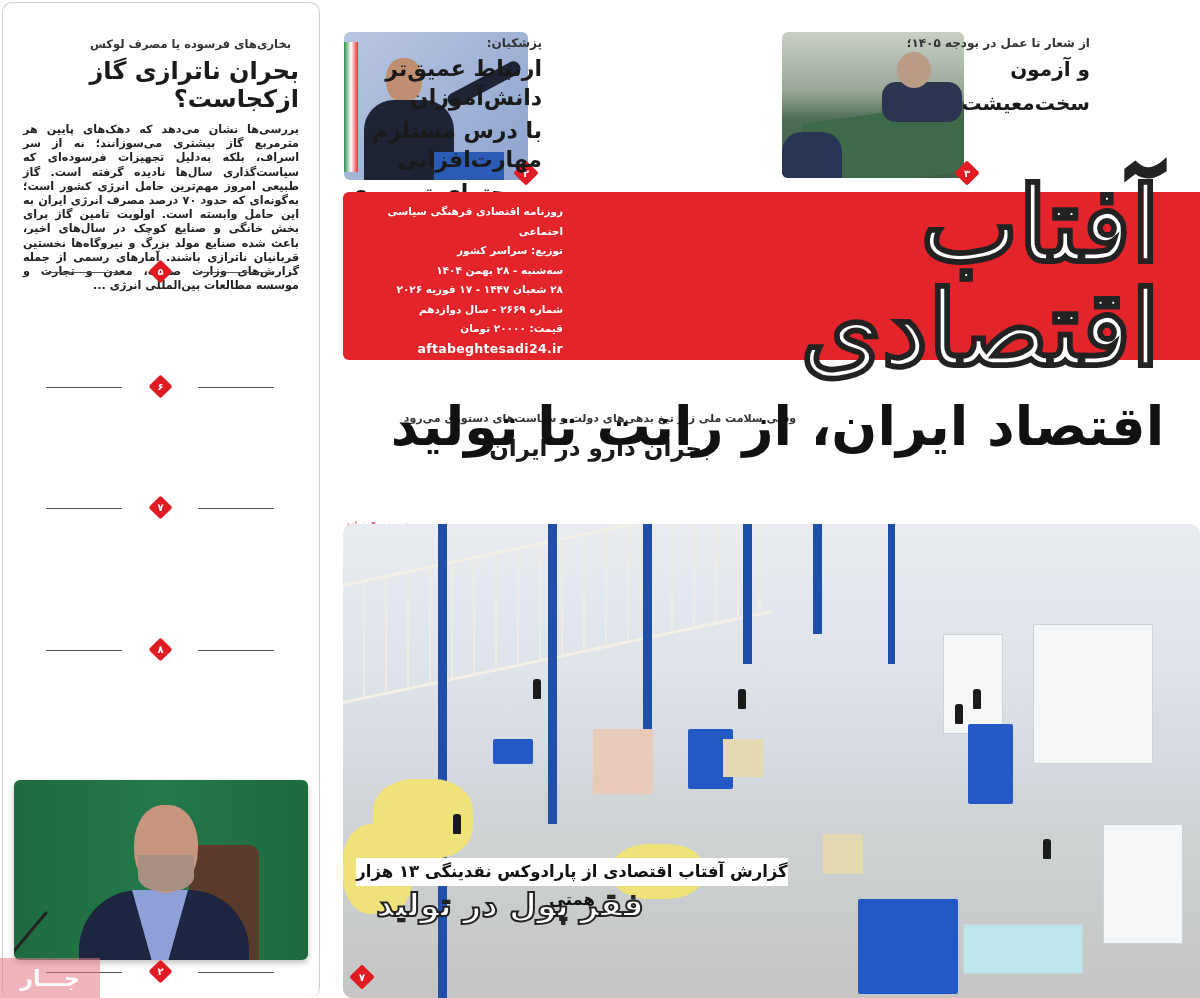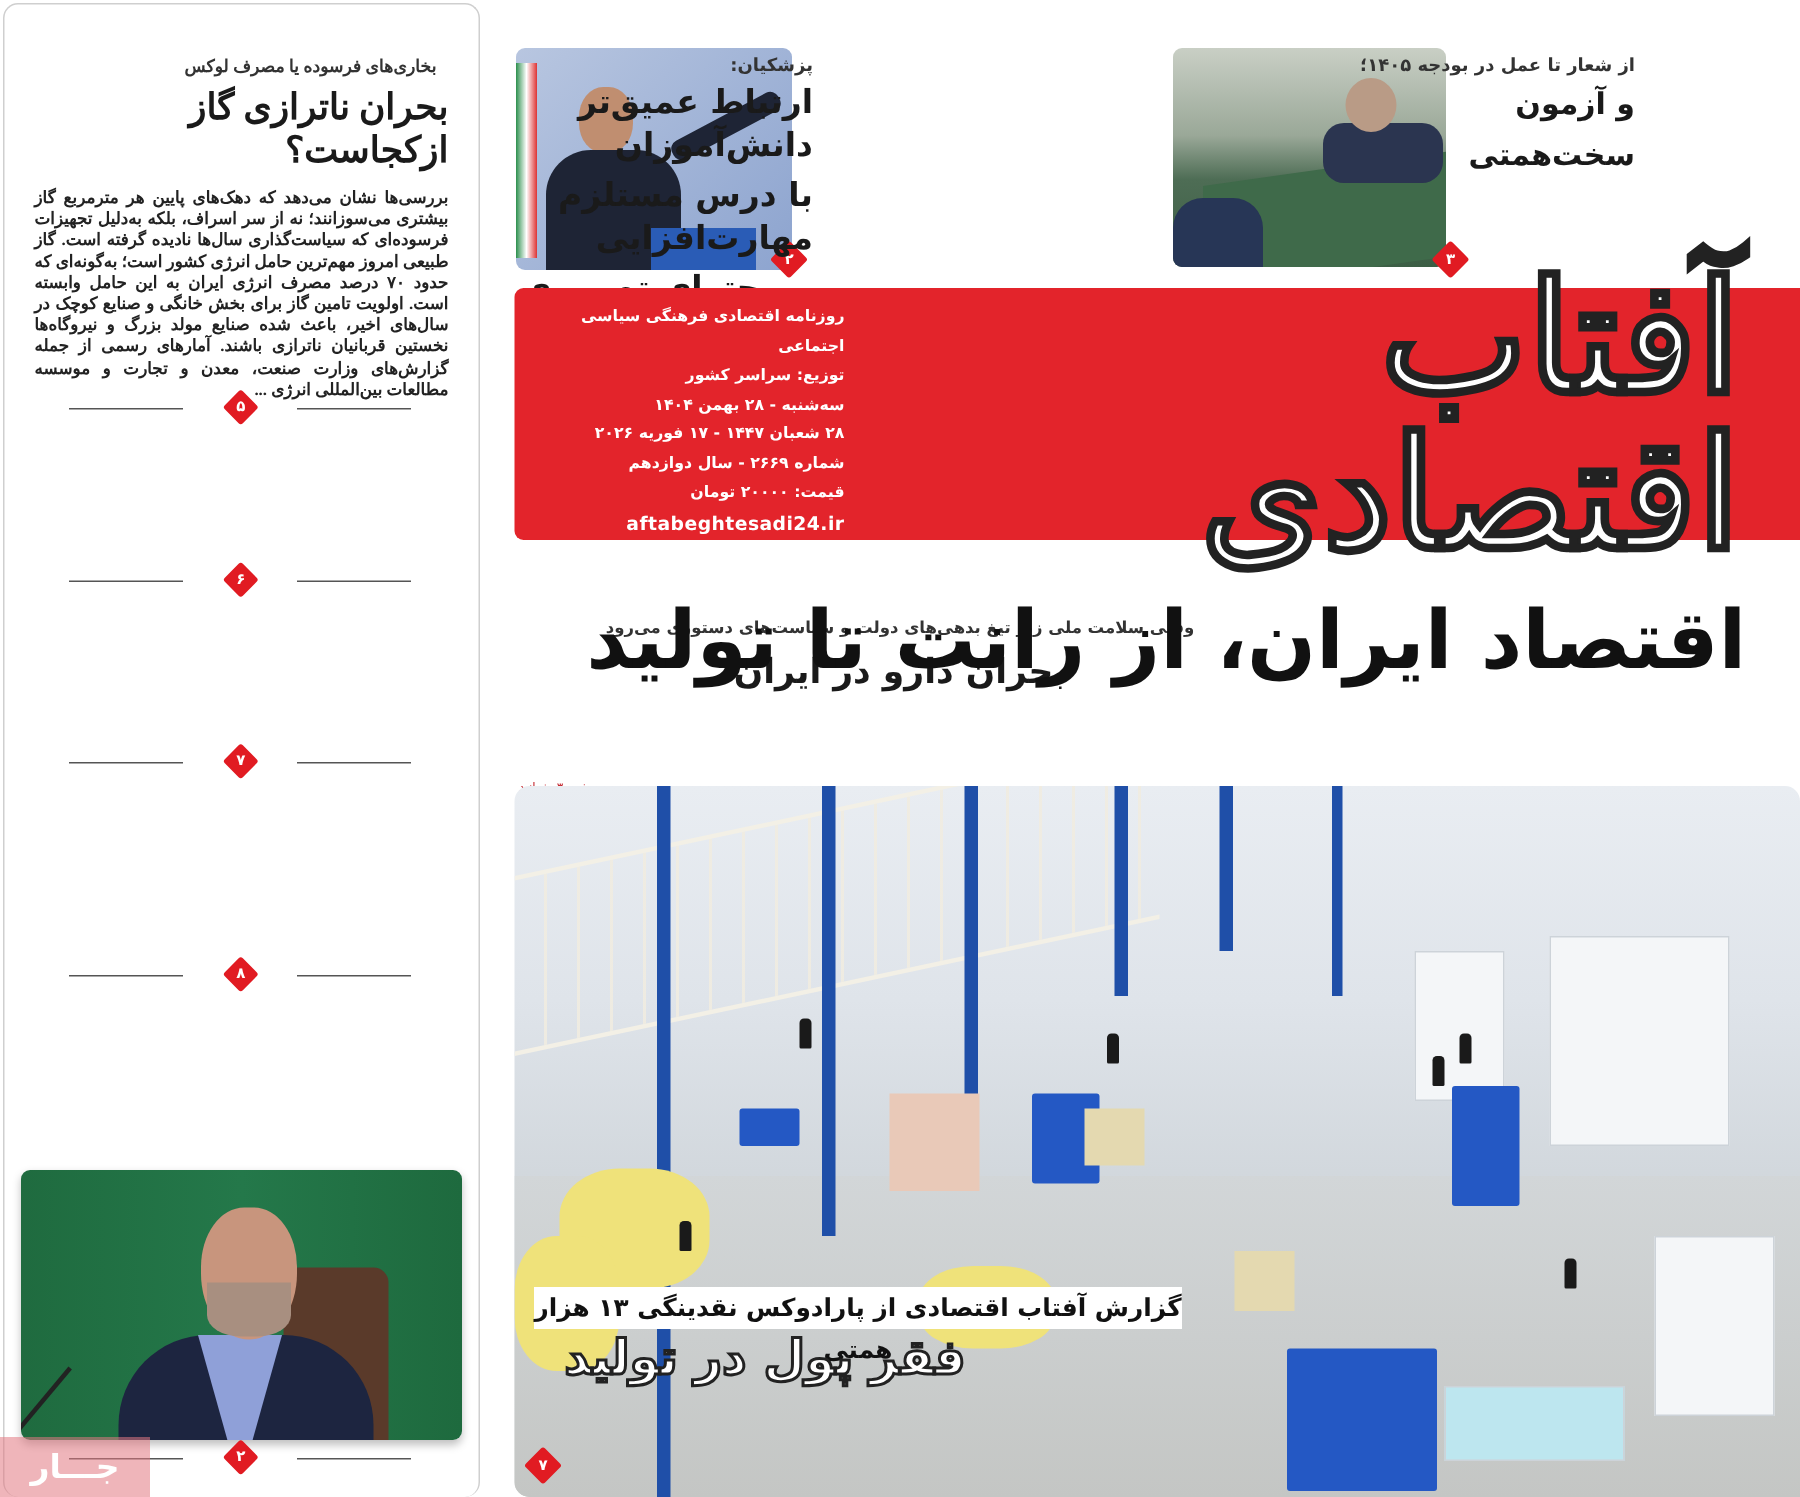--- a/index.html
+++ b/index.html
@@ -3,21 +3,21 @@
 <meta charset="utf-8">
 <style>
   * { box-sizing: border-box; margin: 0; padding: 0; }
   html, body { width: 1200px; height: 998px; background: #ffffff; overflow: hidden; }
   body { position: relative; font-family: "DejaVu Sans", sans-serif; color: #1a1a1a; }
 
   
   .left-col {
     position: absolute; left: 2px; top: 2px; width: 318px; height: 996px;
     border: 1.5px solid #cfcfcf; border-radius: 10px; border-bottom: none;
-    direction: rtl; text-align: center; font-family: Liberation Serif, serif;
+    direction: rtl; text-align: center;
   }
   .kicker { font-size: 11.5px; font-weight: bold; color: #333; }
   .lede-block { position: absolute; right: 20px; left: 20px; top: 34px; }
   .lede-block .kicker { text-align: right; padding-right: 8px; }
   .lede-title { font-size: 24px; font-weight: bold; margin-top: 6px; text-align: right; letter-spacing: -0.5px; }
   .lede-body {
     margin-top: 10px; font-size: 11.2px; line-height: 14.2px; text-align: justify;
     text-align-last: right; font-weight: bold; color: #222;
   }
 
@@ -238,21 +238,21 @@
   <div class="p2"></div>
 </div>
 <div class="badge-corner" style="left:957px; top:164px">
   <div class="diamond">
       <span>۳</span>
     </div>
 </div>
 <div class="teaser-text teaser-maj-text">
   <div class="kicker">از شعار تا عمل در بودجه ۱۴۰۵؛</div>
   <div class="title">و آزمون</div>
-  <div class="title">سخت‌همتی</div>
+  <div class="title">سخت‌معیشت</div>
 </div>
 
 <div class="masthead">
   <div class="masthead-info">
     <div>روزنامه اقتصادی فرهنگی سیاسی اجتماعی</div>
     <div>توزیع: سراسر کشور</div>
     <div>سه‌شنبه - ۲۸ بهمن ۱۴۰۴</div>
     <div>۲۸ شعبان ۱۴۴۷ - ۱۷ فوریه ۲۰۲۶</div>
     <div>شماره ۲۶۶۹ - سال دوازدهم</div>
     <div>قیمت: ۲۰۰۰۰ تومان</div>

